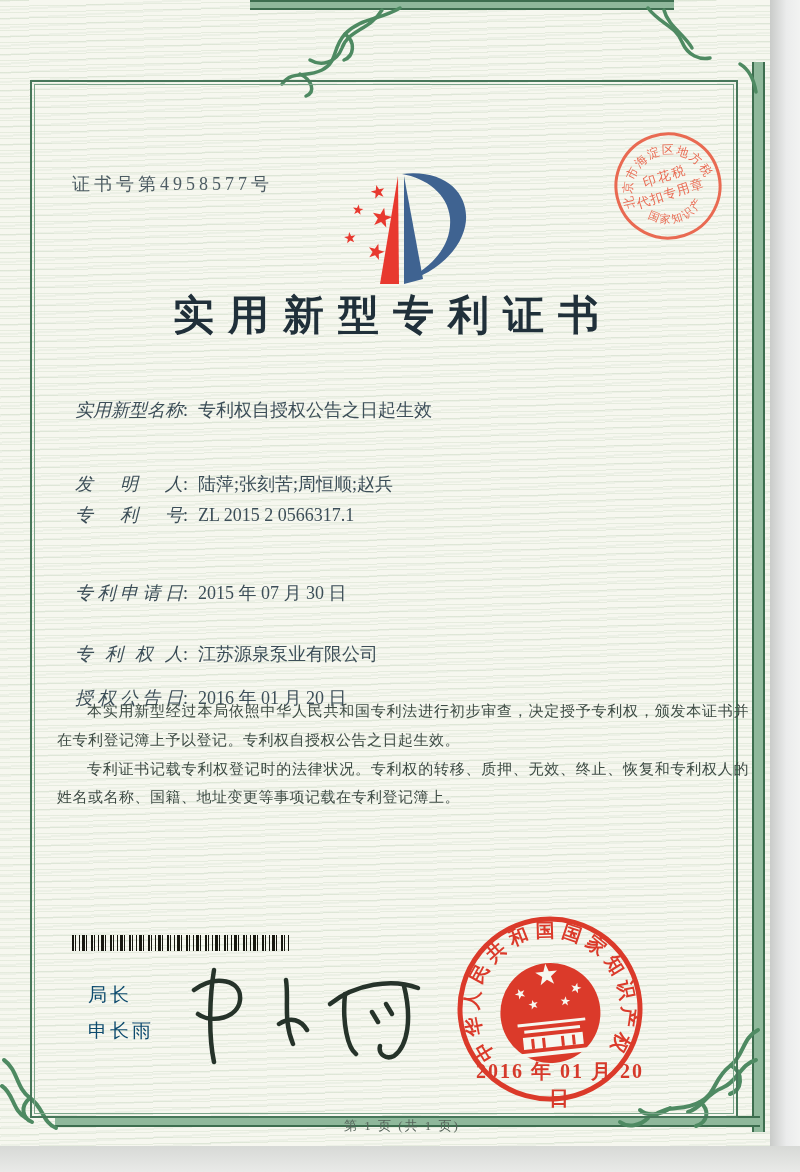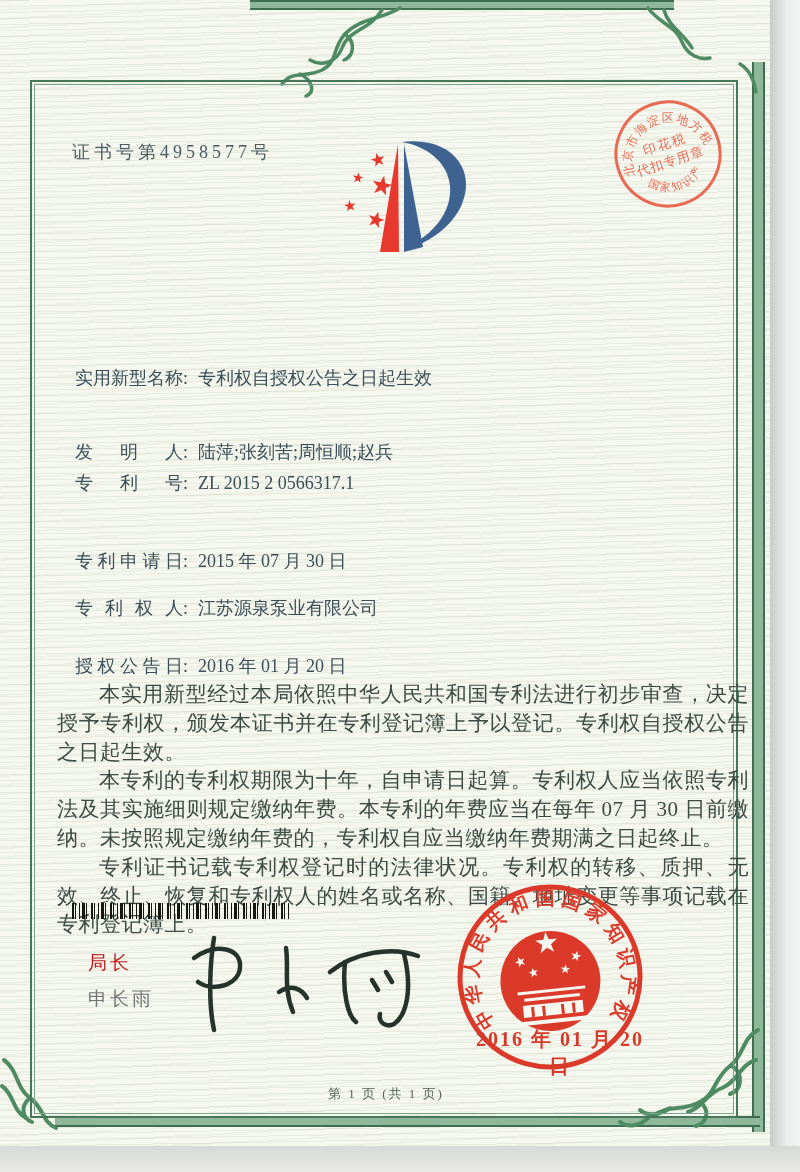--- a/index.html
+++ b/index.html
@@ -23,74 +23,74 @@
     background:linear-gradient(180deg,#d7d9d6,#e9eae8);
   }
   .deco { position:absolute; inset:0; z-index:2; pointer-events:none; }
   .inner-frame {
     position:absolute; left:30px; top:80px; width:704px; height:1034px; z-index:2;
     border:2px solid #47775a;
   }
   .inner-frame .inline2 {
     position:absolute; inset:2px; border:1px solid #7ba58a;
   }
-  .content { position:absolute; inset:0; z-index:3; }
+  .content { position:absolute; inset:0; z-index:3;margin-top:32px; }
 
   .cert-no {
     position:absolute; left:72px; top:140px;
     font-size:18px; letter-spacing:4px; color:#4d5c63;
   }
   .logo-wrap { position:absolute; left:320px; top:134px; width:170px; height:128px; }
   .tax-seal { position:absolute; left:594px; top:80px; width:148px; height:148px; }
 
   .title {
     position:absolute; left:0; top:256px; width:772px; text-align:center;
     font-size:41px; font-weight:600; color:#20303a; letter-spacing:14px; text-indent:14px;
   }
 
   .fields { position:absolute; left:75px; top:366px; width:640px; }
   .field { position:absolute; left:0; font-size:18px; color:#3c4e58; white-space:nowrap; }
-  .flabel { display:inline-block; width:108px; text-align:justify; text-align-last:justify; }
+  .flabel { display:inline-block; width:108px; text-align:justify; text-align-last:justify;font-style:italic; }
   .fcolon { display:inline-block; margin-right:10px; }
 
   .paras {
-    position:absolute; left:57px; top:680px; width:692px;
-    font-size:21px; line-height:28.8px; color:#3d4b44; text-align:justify;
+    position:absolute; left:57px; top:665px; width:692px;
+    font-size:15px; line-height:28.8px; color:#3d4b44; text-align:justify;
   }
   .paras p { margin:0; text-indent:2em; letter-spacing:0.5px; }
 
   .barcode {
     position:absolute; left:72px; top:903px; width:218px; height:16px;
     background-image:repeating-linear-gradient(90deg,
       #17170f 0 2px, transparent 2px 3px,
       #17170f 3px 4px, transparent 4px 7px,
       #17170f 7px 8px, transparent 8px 10px,
       #17170f 10px 13px, transparent 13px 14px,
       #17170f 14px 15px, transparent 15px 19px);
   }
 
   .director-title {
     position:absolute; left:88px; top:950px;
-    font-family:"Liberation Sans", sans-serif; font-size:19px; color:#b91c1c; letter-spacing:3px;
+    font-family:"Liberation Sans", sans-serif; font-size:19px; color:#0c4a6e; letter-spacing:3px;
   }
   .director-name {
     position:absolute; left:88px; top:986px;
-    font-family:Liberation Serif, serif; font-size:19px; color:#737373; letter-spacing:3px;
+    font-family:Liberation Serif, serif; font-size:19px; color:#0c4a6e; letter-spacing:3px;
   }
   .signature { position:absolute; left:178px; top:922px; width:262px; height:118px; }
 
   .cnipa-seal { position:absolute; left:450px; top:877px; width:200px; height:200px; }
   .seal-date {
     position:absolute; left:470px; top:1026px; width:180px; text-align:center;
     font-size:20px; font-weight:bold; color:#d63a2b; letter-spacing:2px; z-index:4;
   }
 
   .footer {
     position:absolute; left:0; top:1085px; width:772px; text-align:center;
-    font-size:13px; color:#55645a; letter-spacing:2px;
+    font-size:13px; color:#55645a; letter-spacing:2px;padding-left:16px;
   }
 </style>
 </head>
 <body>
 
 <div class="scan">
   <div class="texture"></div>
 
   <svg class="deco" width="800" height="1172" viewBox="0 0 800 1172">
     <defs>
@@ -182,45 +182,45 @@
           </text>
           <text font-size="11" letter-spacing="2" font-family="Liberation Serif, serif">
             <textPath href="#taxBotArc">国家知识产权局</textPath>
           </text>
           <text x="74" y="68" text-anchor="middle" font-size="13" letter-spacing="2" font-family="Liberation Serif, serif">印花税</text>
           <text x="74" y="86" text-anchor="middle" font-size="13" letter-spacing="1" font-family="Liberation Serif, serif">代扣专用章</text>
         </g>
       </svg>
     </div>
 
+    <div class="title">实用新型专利证书</div>
 
     <div class="fields">
       <div class="field" style="top:0px">
         <span class="flabel">实用新型名称</span><span class="fcolon">:</span><span>专利权自授权公告之日起生效</span>
       </div>
       <div class="field" style="top:74px">
         <span class="flabel">发明人</span><span class="fcolon">:</span><span>陆萍;张刻苦;周恒顺;赵兵</span>
       </div>
       <div class="field" style="top:105px">
         <span class="flabel">专利号</span><span class="fcolon">:</span><span>ZL 2015 2 0566317.1</span>
       </div>
       <div class="field" style="top:183px">
         <span class="flabel">专利申请日</span><span class="fcolon">:</span><span>2015 年 07 月 30 日</span>
       </div>
-      <div class="field" style="top:230px">
+      <div class="field" style="top:244px">
         <span class="flabel">专利权人</span><span class="fcolon">:</span><span>江苏源泉泵业有限公司</span>
       </div>
       <div class="field" style="top:288px">
         <span class="flabel">授权公告日</span><span class="fcolon">:</span><span>2016 年 01 月 20 日</span>
       </div>
     </div>
 
     <div class="paras">
       <p>本实用新型经过本局依照中华人民共和国专利法进行初步审查，决定授予专利权，颁发本证书并在专利登记簿上予以登记。专利权自授权公告之日起生效。</p>
-      <p>本专利的专利权期限为十年，自申请日起算。专利权人应当依照专利法及其实施细则规定缴纳年费。本专利的年费应当在每年 07 月 30 日前缴纳。未按照规定缴纳年费的，专利权自应当缴纳年费期满之日起终止。</p>
       <p>专利证书记载专利权登记时的法律状况。专利权的转移、质押、无效、终止、恢复和专利权人的姓名或名称、国籍、地址变更等事项记载在专利登记簿上。</p>
     </div>
 
     <div class="barcode"></div>
 
     <div class="director-title">局长</div>
     <div class="director-name">申长雨</div>
 
     <div class="signature">
       <svg width="262" height="118" viewBox="0 0 262 118">

